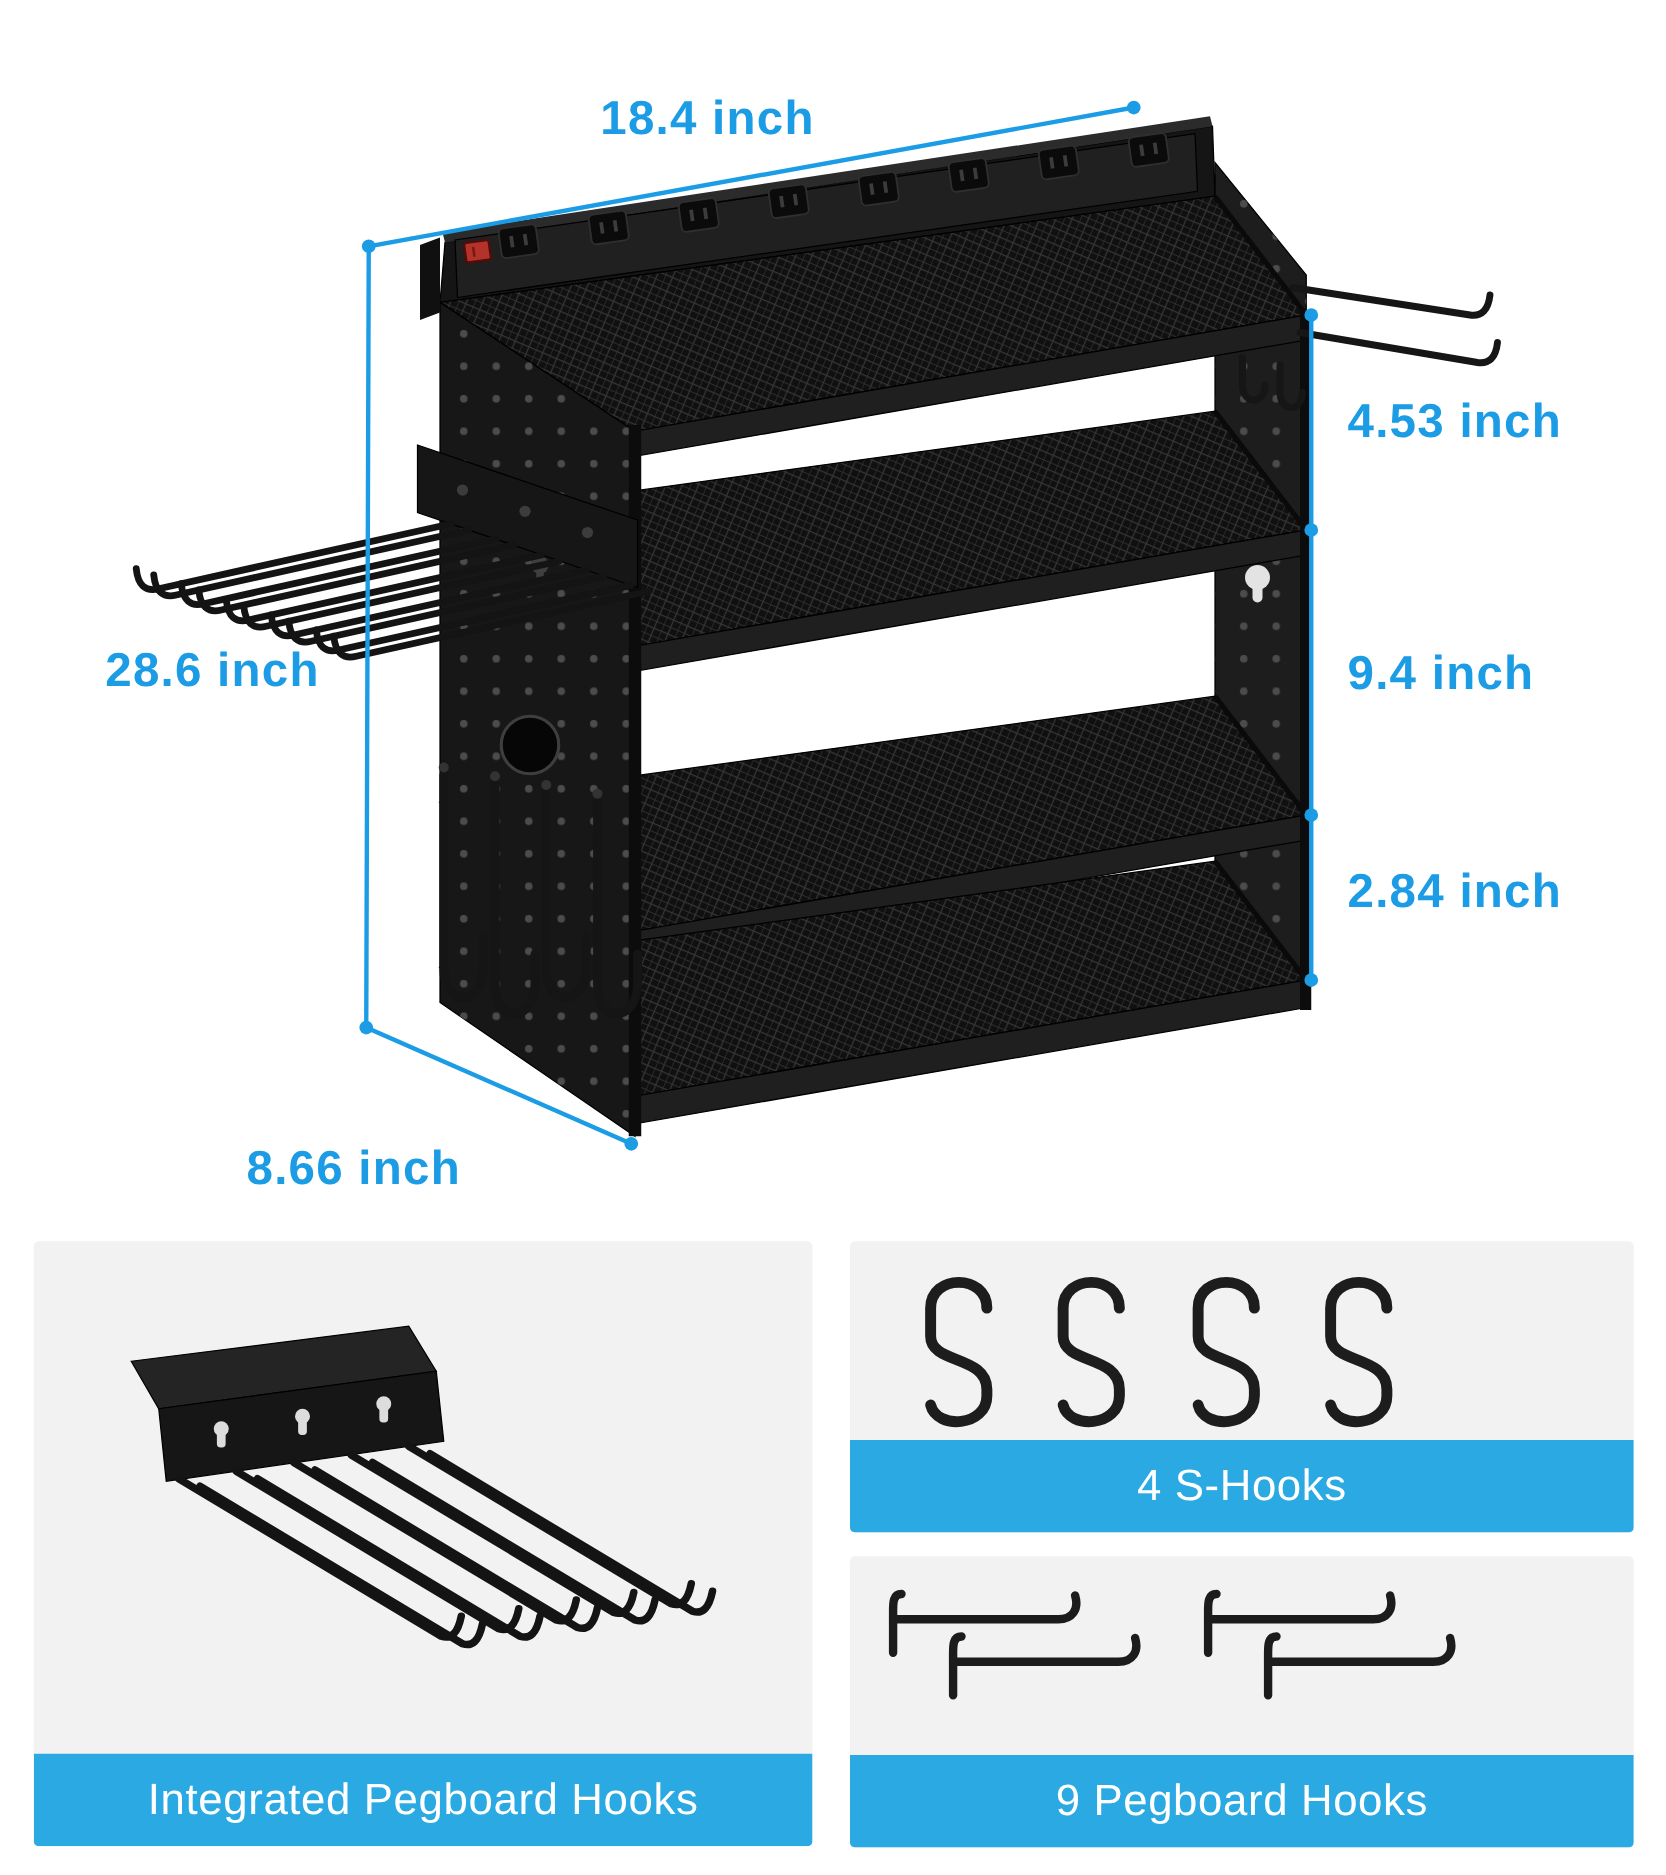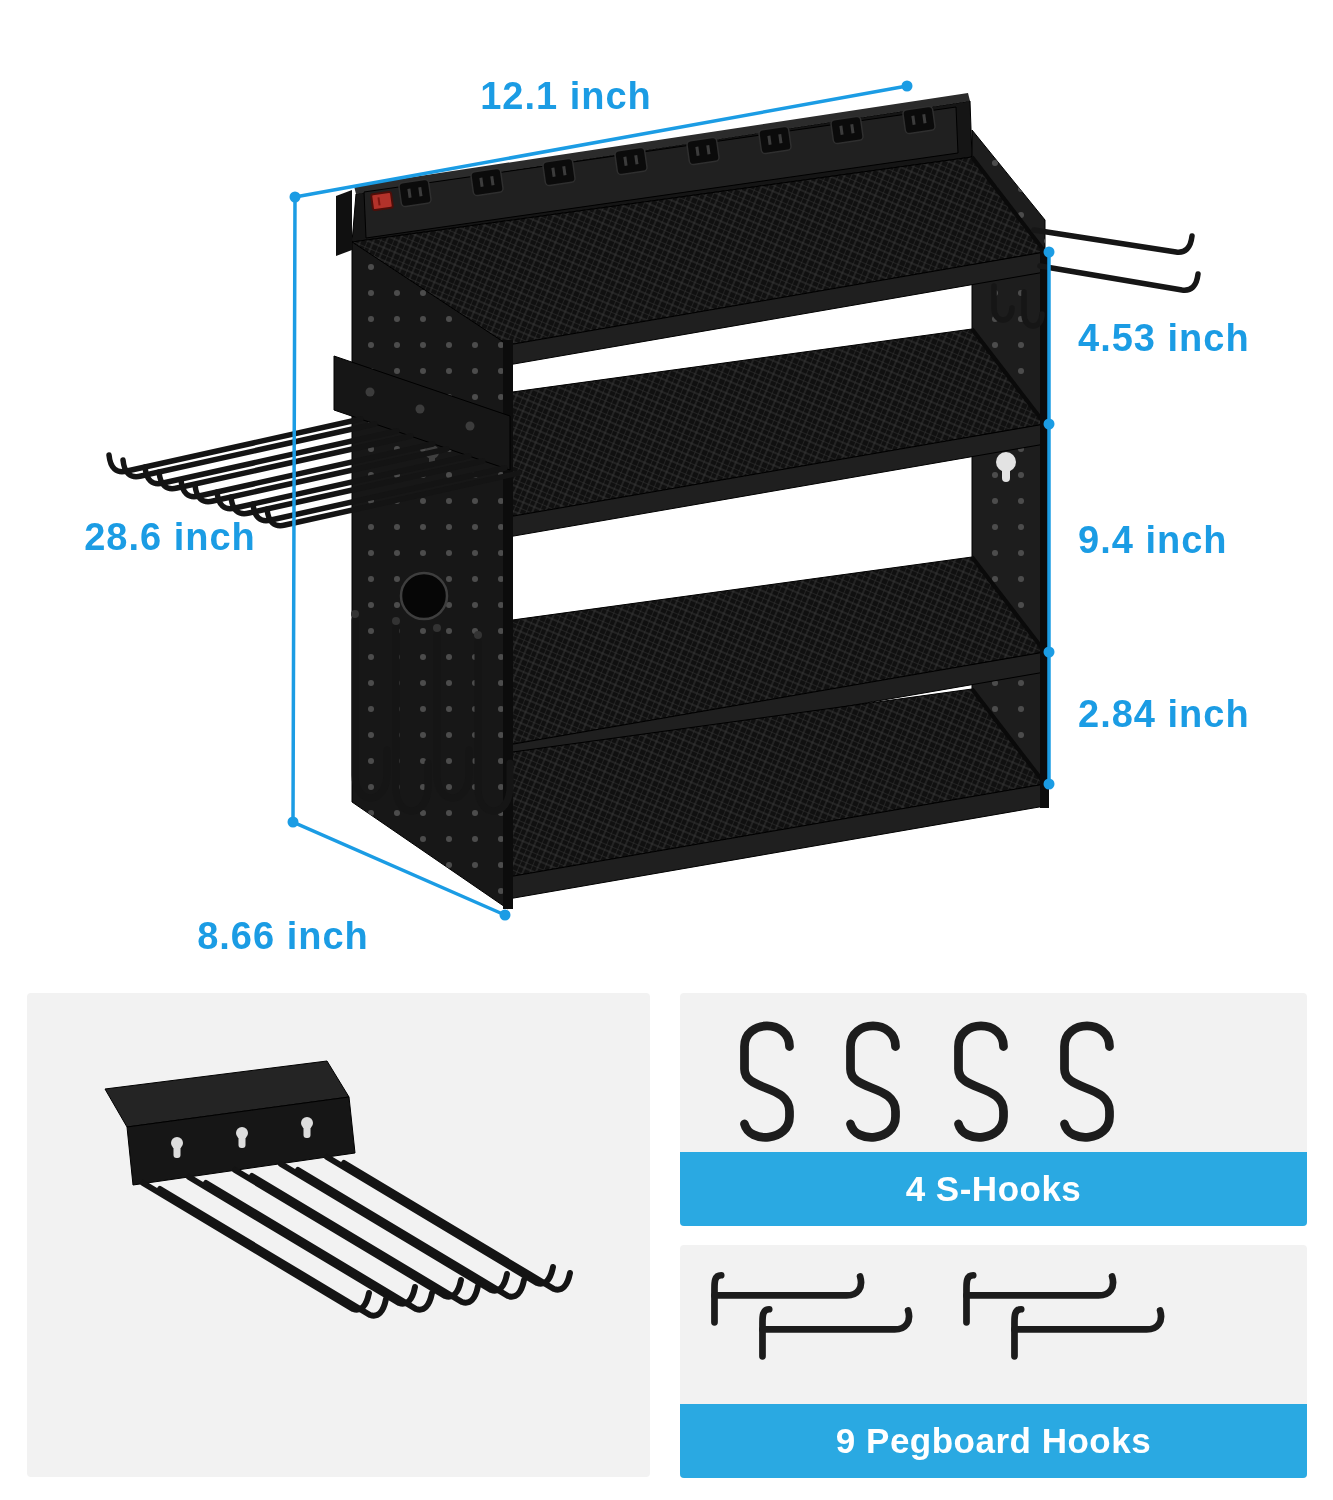--- a/index.html
+++ b/index.html
@@ -18,21 +18,21 @@
     position:absolute;background:#f2f2f2;border-radius:4px;overflow:hidden;
   }
   .card svg{position:absolute;left:0;top:0;}
   .card-left{left:27px;top:993px;width:623px;height:484px;}
   .card-top-right{left:680px;top:993px;width:627px;height:233px;}
   .card-bottom-right{left:680px;top:1245px;width:627px;height:233px;}
   .banner{
     position:absolute;left:0;right:0;bottom:0;height:74px;background:#2aa9e2;
     display:flex;align-items:center;justify-content:center;
   }
-  .banner span{color:#ffffff;font-weight:bold;font-size:35px;letter-spacing:0.5px;}
+  .banner span{color:#ffffff;font-weight:normal;font-size:35px;letter-spacing:0.5px;}
 </style>
 </head>
 <body>
 
 <div class="page">
 
   <section class="hero">
     <svg width="1333" height="965" viewBox="0 0 1333 965">
       <defs>
         <pattern id="mesh" width="12" height="12" patternUnits="userSpaceOnUse" patternTransform="rotate(23)">
@@ -188,21 +188,21 @@
         <circle cx="293" cy="822" r="5.5" stroke="none"></circle>
         <circle cx="505" cy="915" r="5.5" stroke="none"></circle>
         <line x1="1049" y1="252" x2="1049" y2="784"></line>
         <circle cx="1049" cy="252" r="5.5" stroke="none"></circle>
         <circle cx="1049" cy="424" r="5.5" stroke="none"></circle>
         <circle cx="1049" cy="652" r="5.5" stroke="none"></circle>
         <circle cx="1049" cy="784" r="5.5" stroke="none"></circle>
       </g>
     </svg>
 
-    <div class="dim-label" style="left:566px;top:96px;">12.1 inch</div>
+    <div class="dim-label" style="left:566px;top:96px;">18.4 inch</div>
     <div class="dim-label anchor-left" style="left:1078px;top:338px;">4.53 inch</div>
     <div class="dim-label anchor-left" style="left:1078px;top:540px;">9.4 inch</div>
     <div class="dim-label anchor-left" style="left:1078px;top:714px;">2.84 inch</div>
     <div class="dim-label" style="left:170px;top:537px;">28.6 inch</div>
     <div class="dim-label" style="left:283px;top:936px;">8.66 inch</div>
   </section>
 
   <div class="card card-left">
     <svg width="623" height="410" viewBox="0 0 623 410">
       <g>
@@ -221,20 +221,23 @@
         <path d="M 162 184 L 372 310 Q 384 314 388 294"></path>
         <path d="M 179 190 L 389 316 Q 401 320 405 300"></path>
         <path d="M 208 177 L 418 303 Q 430 307 434 287"></path>
         <path d="M 225 183 L 435 309 Q 447 313 451 293"></path>
         <path d="M 254 171 L 464 297 Q 476 301 480 281"></path>
         <path d="M 271 177 L 481 303 Q 493 307 497 287"></path>
         <path d="M 300 164 L 510 290 Q 522 294 526 274"></path>
         <path d="M 317 170 L 527 296 Q 539 300 543 280"></path>
       </g>
     </svg>
+    <div class="banner">
+      <span>Integrated Pegboard Hooks</span>
+    </div>
   </div>
 
   <div class="card card-top-right">
     <svg width="627" height="159" viewBox="0 0 627 159">
       <g fill="none" stroke="#1d1d1d" stroke-width="7" stroke-linecap="round">
         <g transform="translate(42,16) scale(1.25)">
           <path d="M 54 30 C 54 8 18 8 18 30 L 18 48 C 18 66 54 60 54 82 L 54 86 C 54 106 22 108 18 92"></path>
         </g>
         <g transform="translate(148,16) scale(1.25)">
           <path d="M 54 30 C 54 8 18 8 18 30 L 18 48 C 18 66 54 60 54 82 L 54 86 C 54 106 22 108 18 92"></path>

